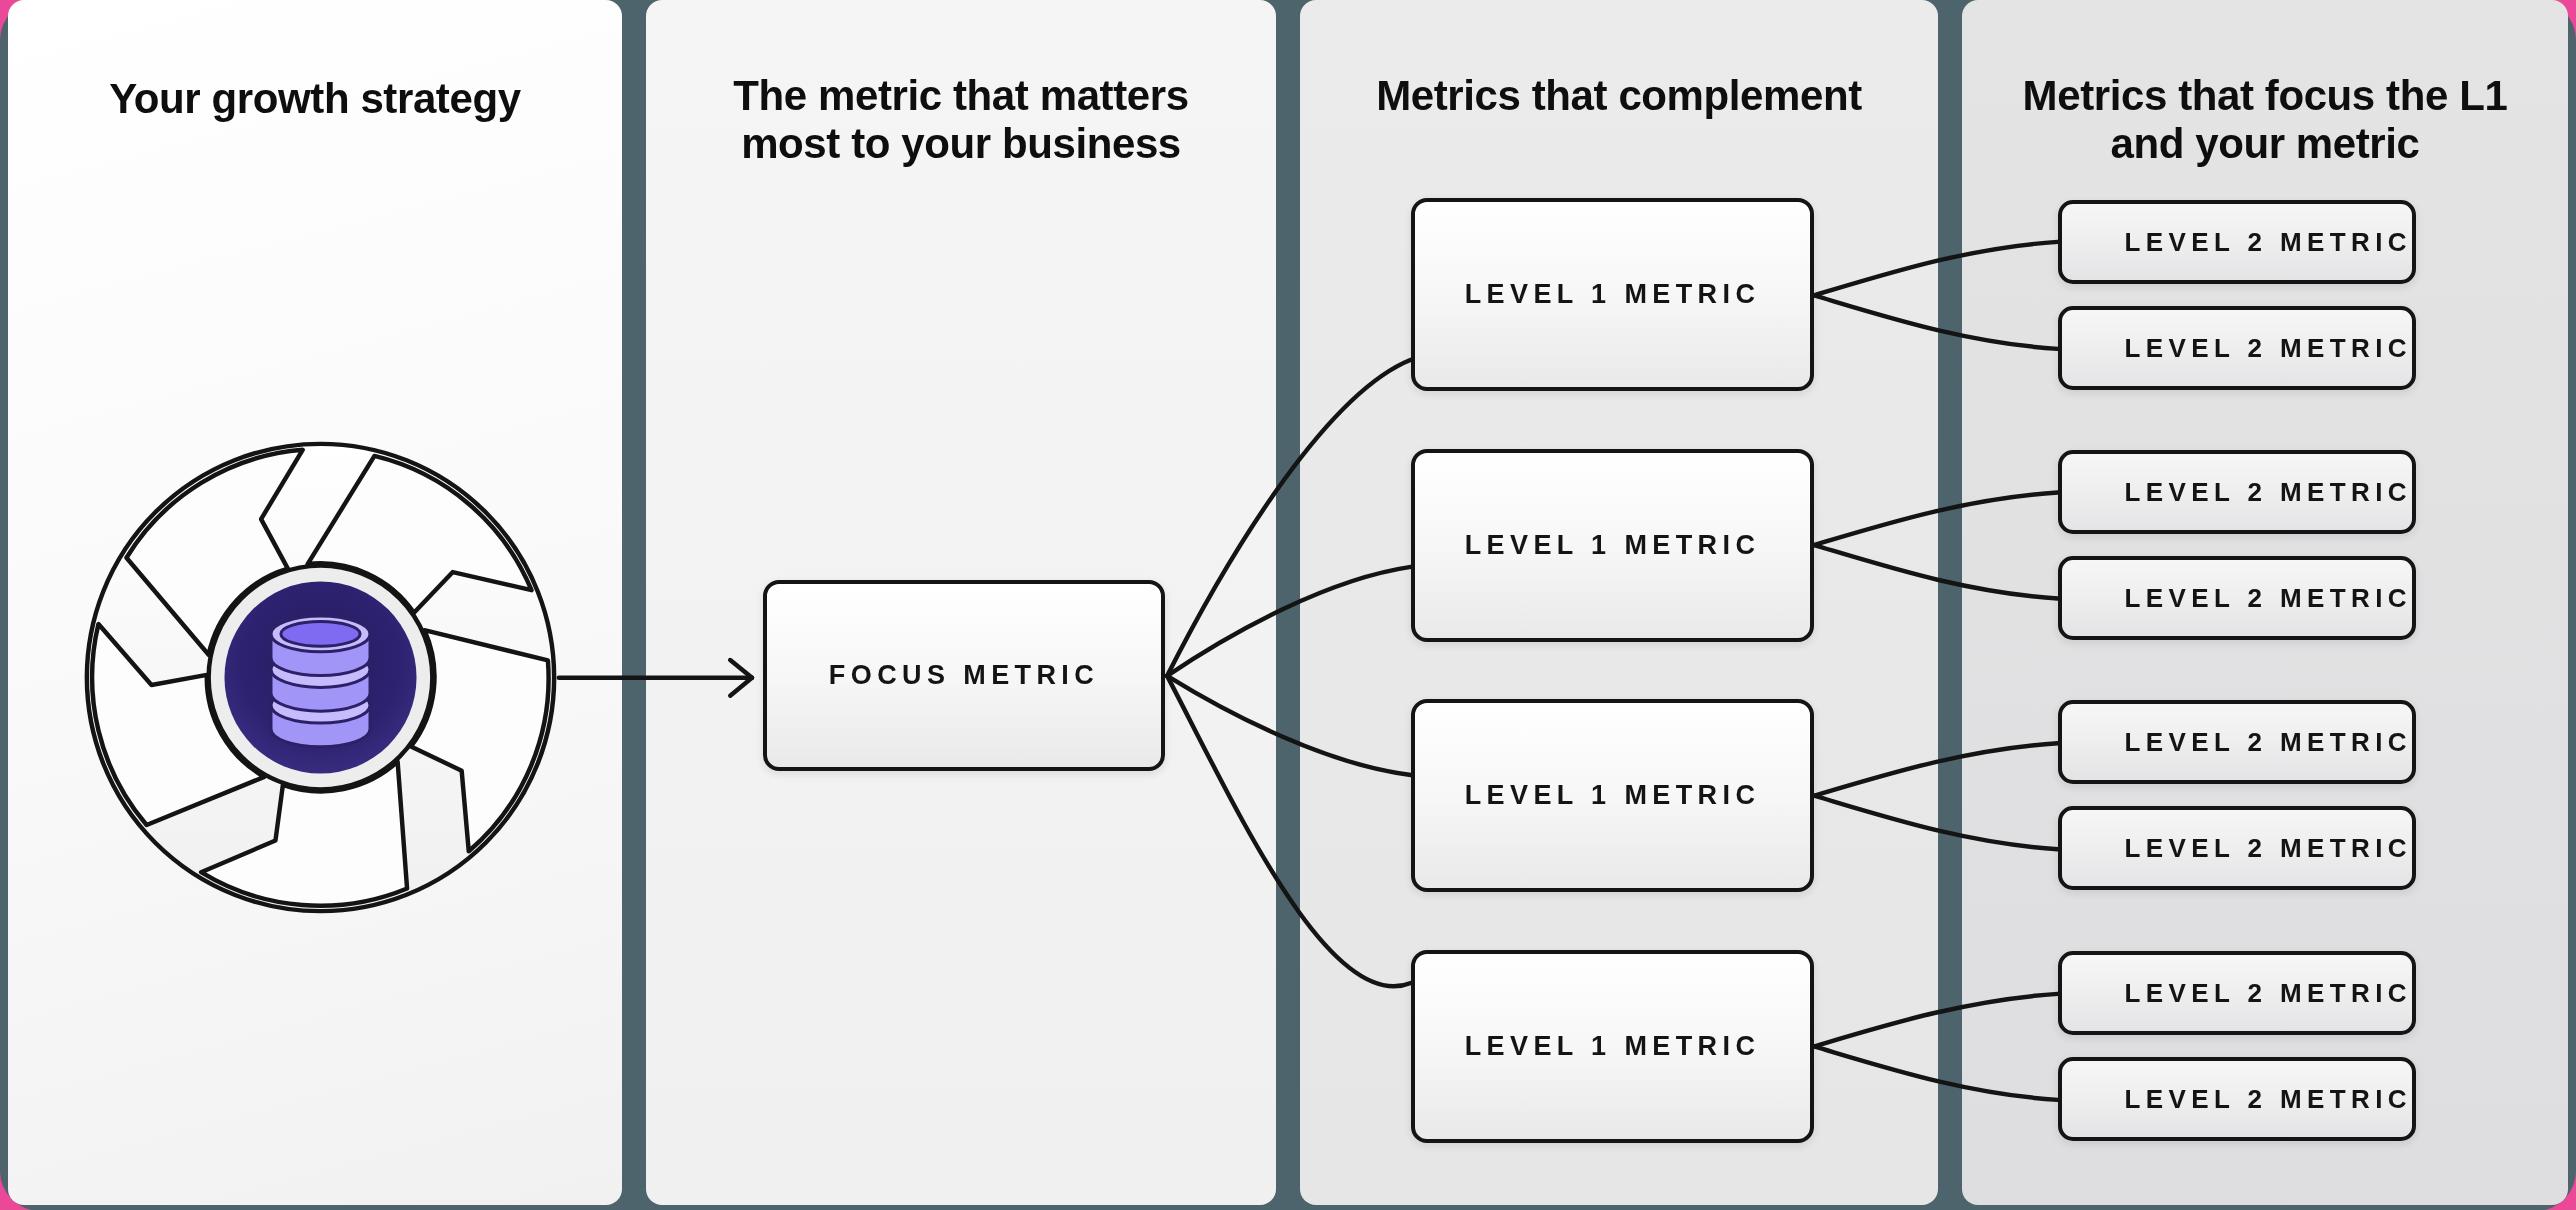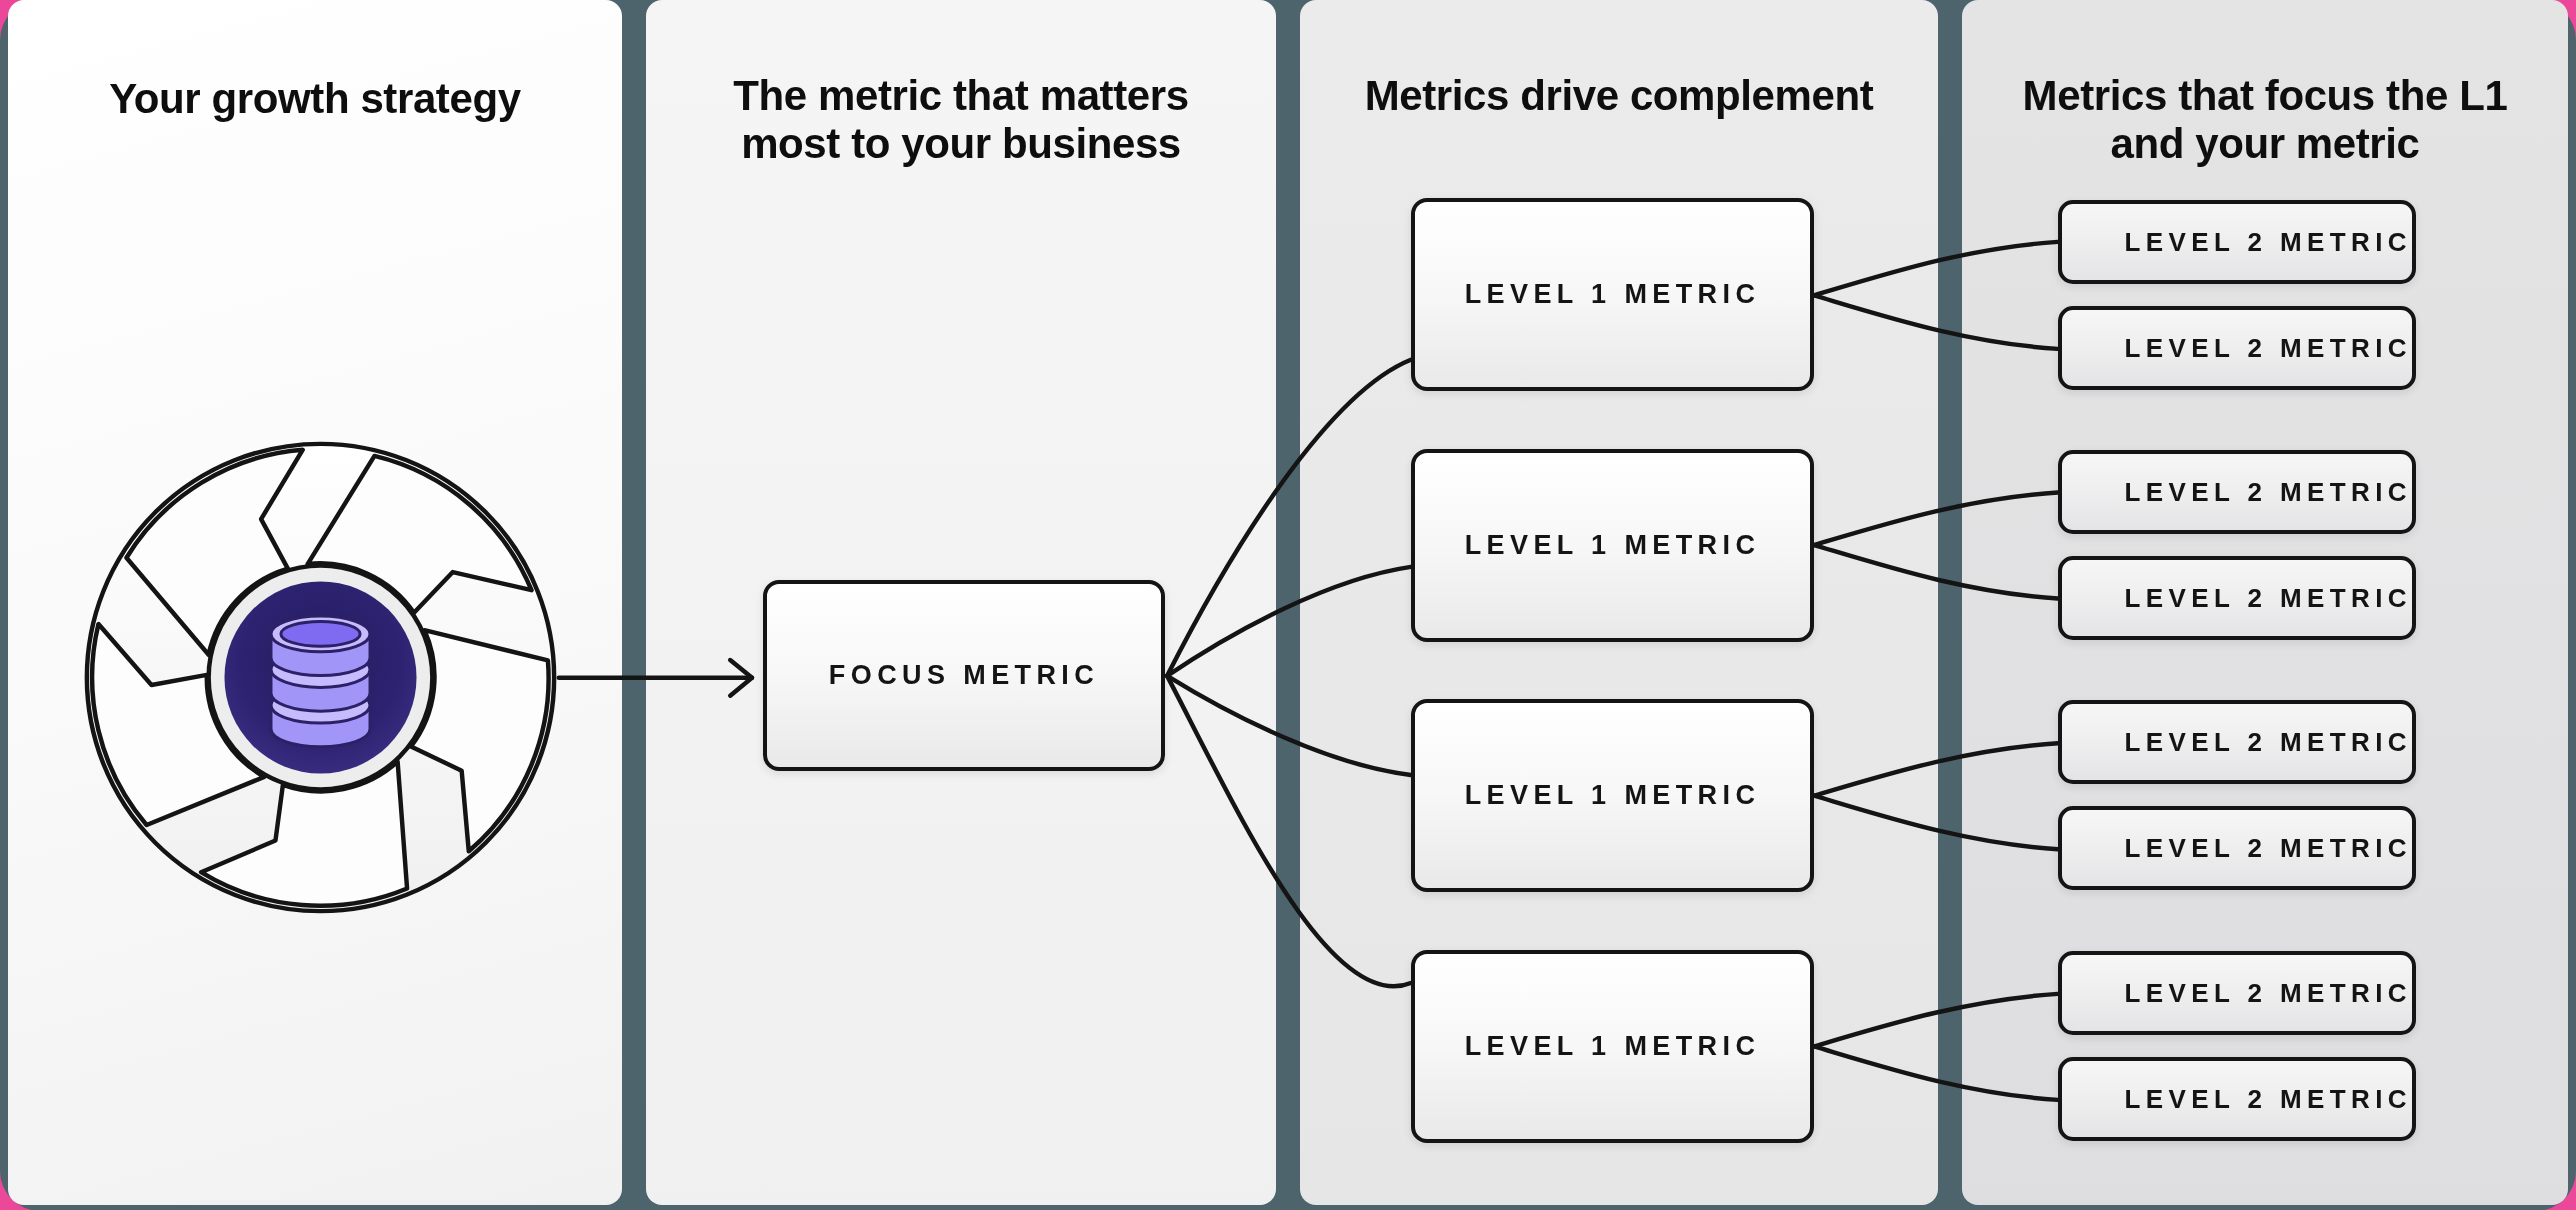--- a/index.html
+++ b/index.html
@@ -37,21 +37,21 @@
     </div>
   </div>
   <div class="card card-2">
     <div class="hdr">
       <span>The metric that matters</span>
       <span>most to your business</span>
     </div>
   </div>
   <div class="card card-3">
     <div class="hdr">
-      <span>Metrics drive complement</span>
+      <span>Metrics that complement</span>
     </div>
   </div>
   <div class="card card-4">
     <div class="hdr">
       <span>Metrics that focus the L1</span>
       <span>and your metric</span>
     </div>
   </div>
 
   <svg class="pinwheel" width="495" height="495" viewBox="-250 -250 500 500">

